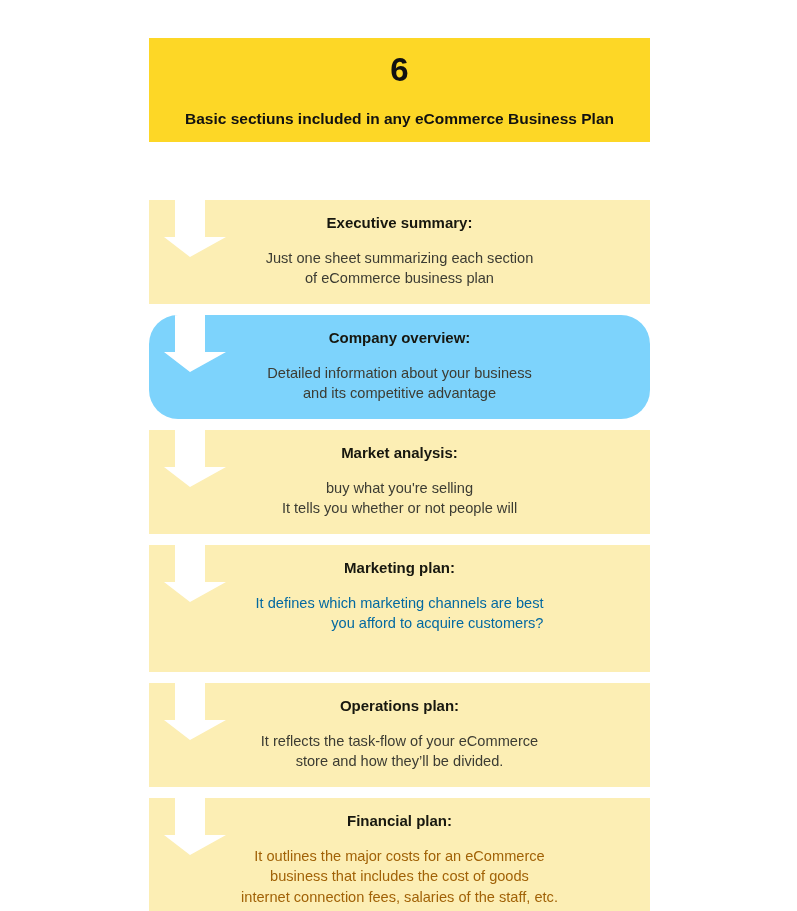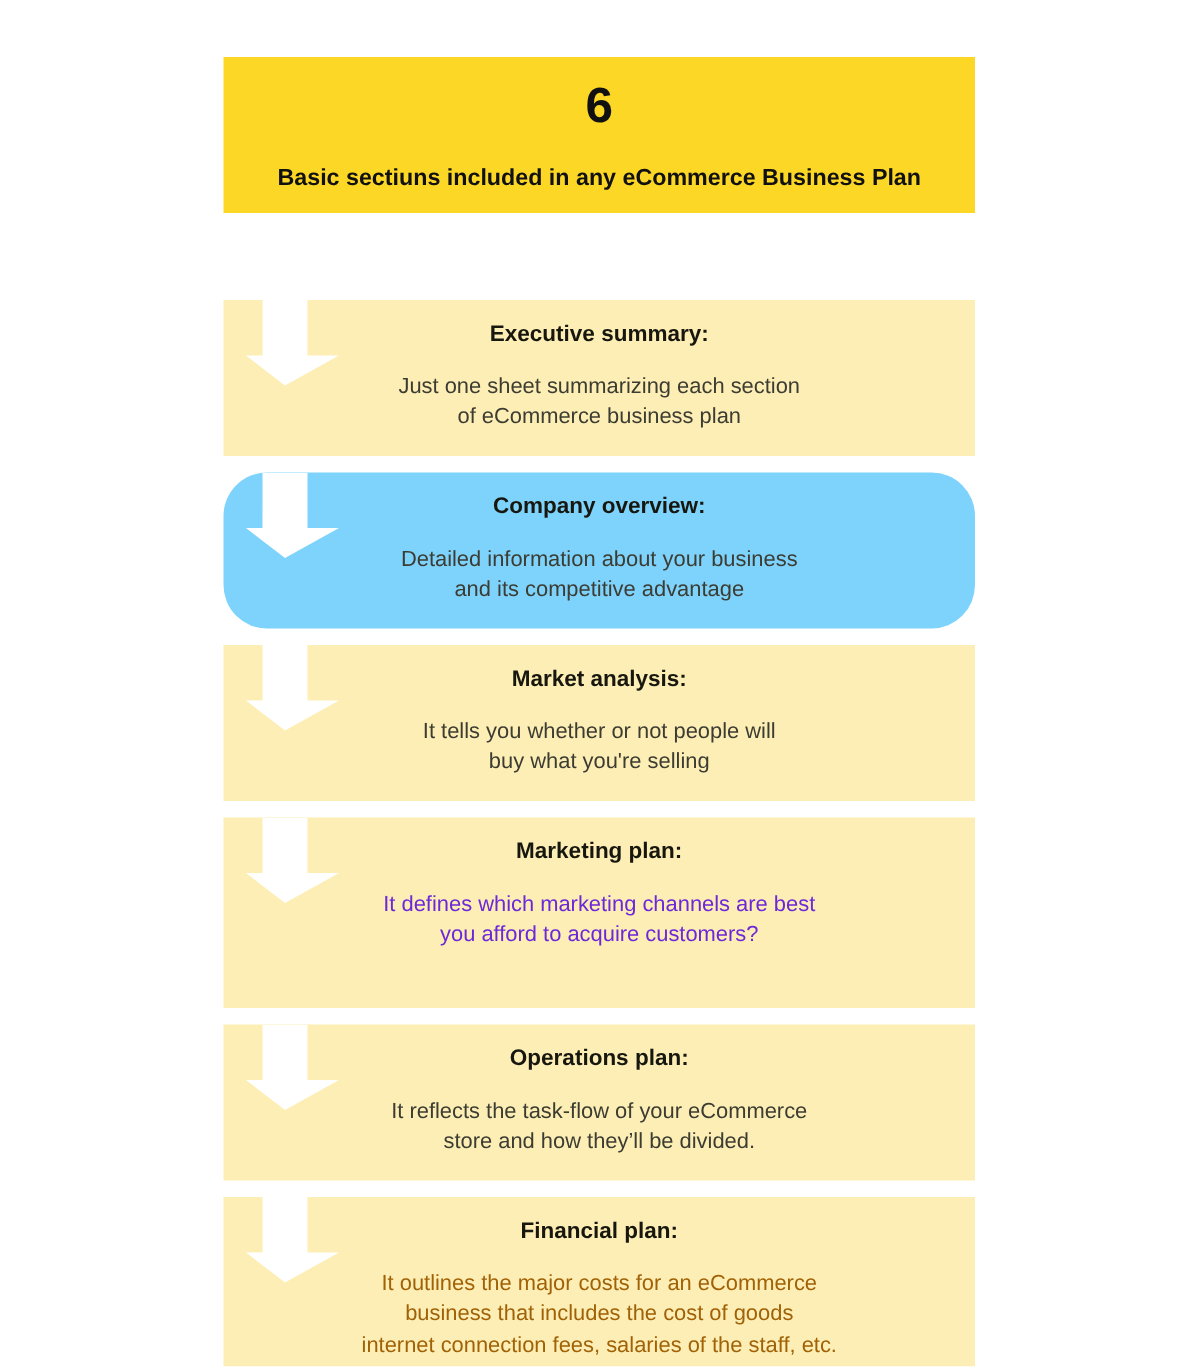--- a/index.html
+++ b/index.html
@@ -159,34 +159,34 @@
       </div>
       <div class="step-panel h-short" style="background: rgb(252, 238, 180);">
         <div class="step-arrow">
           <svg viewBox="0 0 62 57" xmlns="http://www.w3.org/2000/svg" aria-hidden="true">
             <path d="M11 0 L41 0 L41 37 L62 37 L26 57 L0 37 L11 37 Z" fill="#ffffff"></path>
           </svg>
         </div>
         <div class="step-body">
           <div class="step-title" style="color: rgb(23, 23, 15);">Market analysis:</div>
           <div class="step-desc" style="color: rgb(60, 60, 51);">
+            <span class="line">buy what you're selling</span>
             <span class="line">It tells you whether or not people will</span>
-            <span class="line">buy what you're selling</span>
           </div>
         </div>
       </div>
       <div class="step-panel h-tall" style="background: rgb(252, 238, 180);">
         <div class="step-arrow">
           <svg viewBox="0 0 62 57" xmlns="http://www.w3.org/2000/svg" aria-hidden="true">
             <path d="M11 0 L41 0 L41 37 L62 37 L26 57 L0 37 L11 37 Z" fill="#ffffff"></path>
           </svg>
         </div>
         <div class="step-body">
           <div class="step-title" style="color: rgb(23, 23, 15);">Marketing plan:</div>
-          <div class="step-desc" style="color: #6d28d9;">
+          <div class="step-desc" style="color: #0369a1; text-align: right;">
             <span class="line">It defines which marketing channels are best</span>
             <span class="line">you afford to acquire customers?</span>
           </div>
         </div>
       </div>
       <div class="step-panel h-short" style="background: rgb(252, 238, 180);">
         <div class="step-arrow">
           <svg viewBox="0 0 62 57" xmlns="http://www.w3.org/2000/svg" aria-hidden="true">
             <path d="M11 0 L41 0 L41 37 L62 37 L26 57 L0 37 L11 37 Z" fill="#ffffff"></path>
           </svg>

